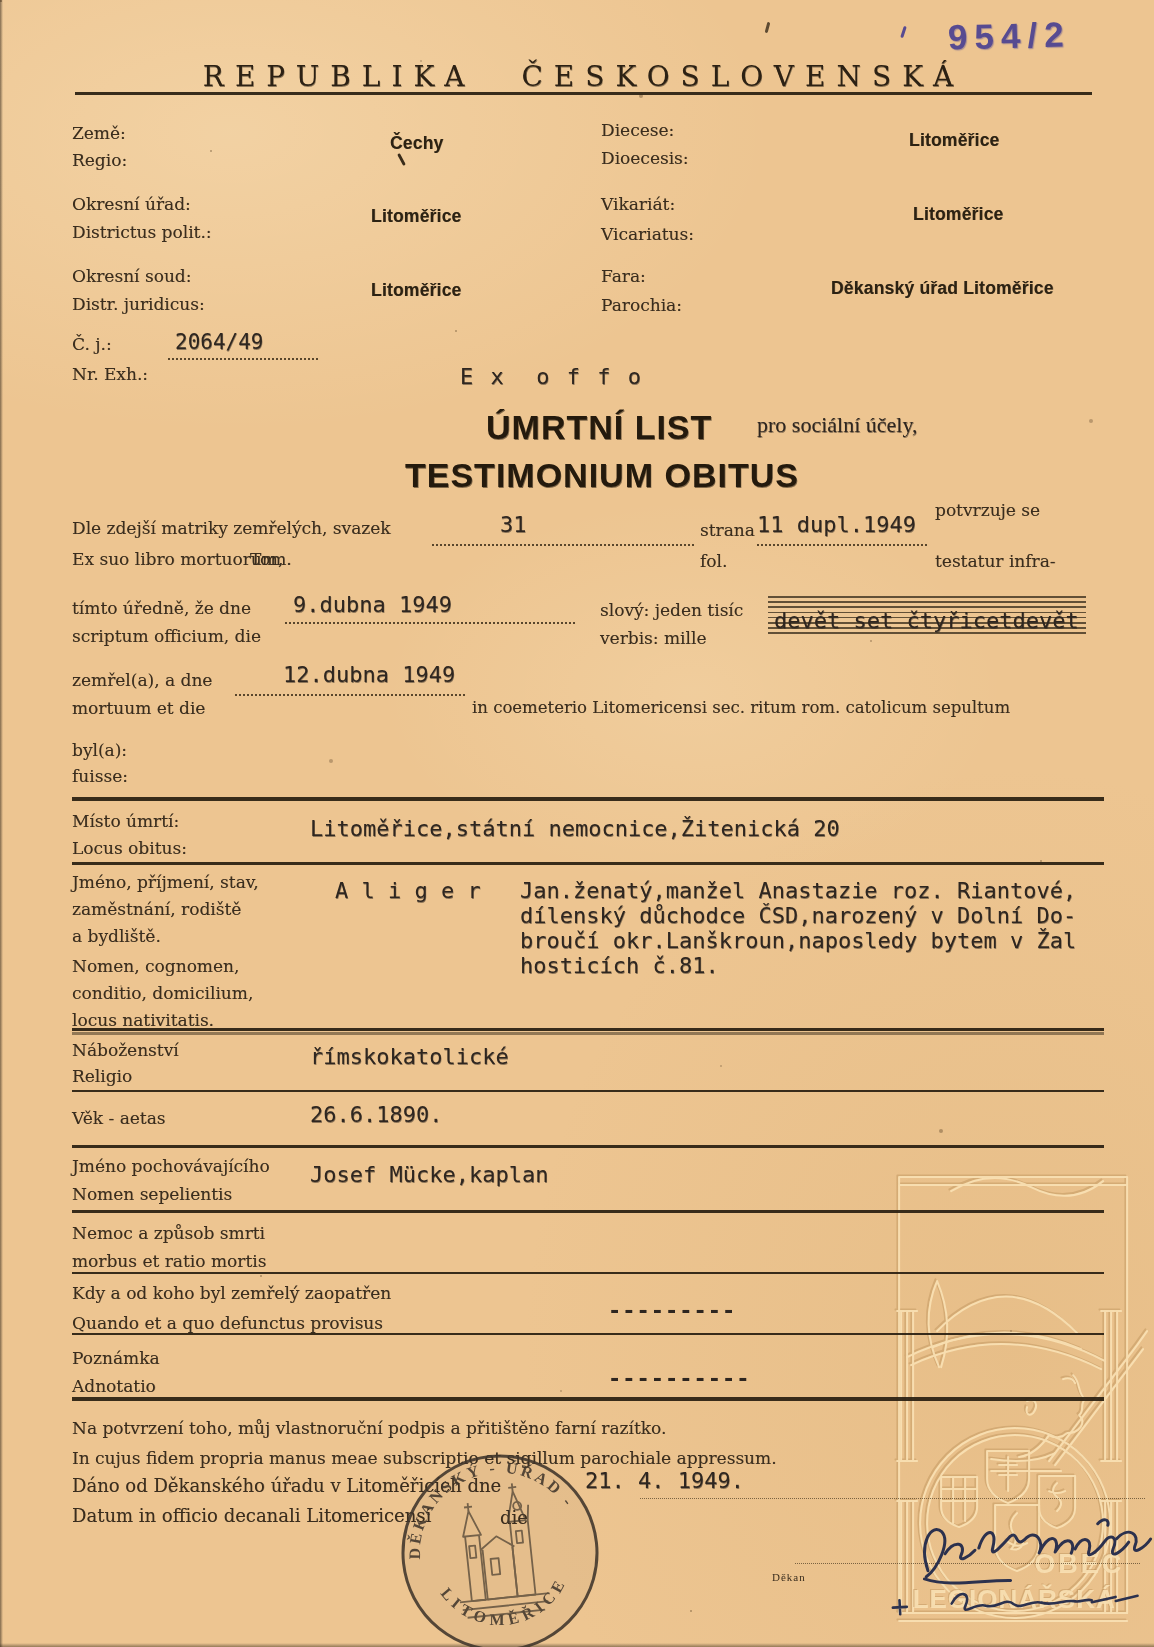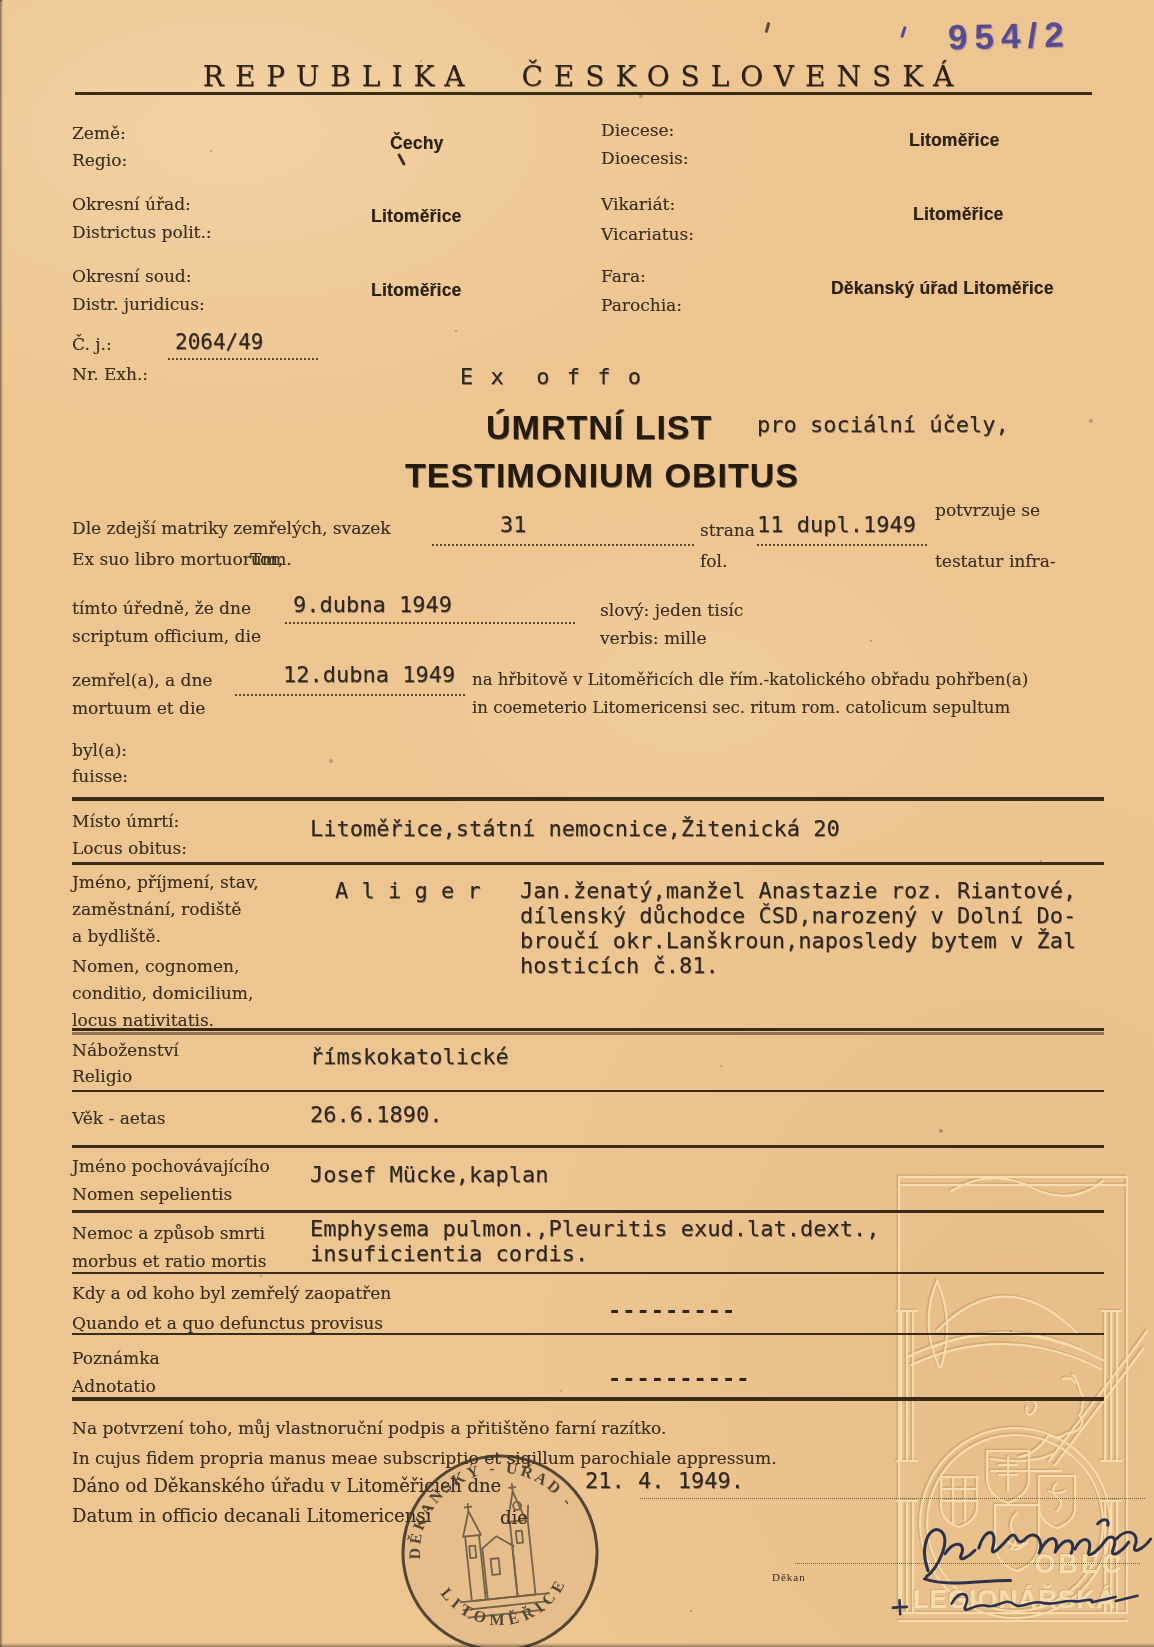--- a/index.html
+++ b/index.html
@@ -150,46 +150,48 @@
   <div class="abs lbl" style="left:601px;top:297px;">Parochia:</div>
   <div class="abs bval" style="left:831px;top:278px;">Děkanský úřad Litoměřice</div>
 
   <div class="abs lbl" style="left:72px;top:336px;">Č. j.:</div>
   <div class="abs typed typed-sm" style="left:175px;top:330px;">2064/49</div>
   <div class="abs dot" style="left:168px;top:358px;width:150px;"></div>
   <div class="abs lbl" style="left:72px;top:366px;">Nr. Exh.:</div>
   <div class="abs typed" style="left:460px;top:364px;letter-spacing:2px;">E x  o f f o</div>
 
   <div class="abs head" style="left:486px;top:408px;">ÚMRTNÍ LIST</div>
-  <div class="abs typed" style="left:757px;top:412px;">pro sociální účely,</div>
+  <div class="abs typed" style="left:757px;top:412px;font-family:Liberation Serif, serif;">pro sociální účely,</div>
   <div class="abs head" style="left:405px;top:456px;">TESTIMONIUM OBITUS</div>
 
   <div class="abs lbl" style="left:72px;top:520px;">Dle zdejší matriky zemřelých, svazek</div>
   <div class="abs typed" style="left:500px;top:512px;">31</div>
   <div class="abs dot" style="left:432px;top:544px;width:262px;"></div>
   <div class="abs lbl" style="left:700px;top:522px;">strana</div>
   <div class="abs typed" style="left:757px;top:512px;">11 dupl.1949</div>
   <div class="abs dot" style="left:757px;top:544px;width:170px;"></div>
   <div class="abs lbl" style="left:935px;top:502px;">potvrzuje se</div>
   <div class="abs lbl" style="left:72px;top:551px;">Ex suo libro mortuorum,</div>
   <div class="abs lbl" style="left:250px;top:551px;">Tom.</div>
   <div class="abs lbl" style="left:700px;top:553px;">fol.</div>
   <div class="abs lbl" style="left:935px;top:553px;">testatur infra-</div>
 
   <div class="abs lbl" style="left:72px;top:600px;">tímto úředně, že dne</div>
   <div class="abs typed" style="left:293px;top:592px;">9.dubna 1949</div>
   <div class="abs dot" style="left:285px;top:622px;width:290px;"></div>
   <div class="abs lbl" style="left:600px;top:602px;">slový:  jeden tisíc</div>
   <div class="abs lbl" style="left:72px;top:628px;">scriptum officium, die</div>
   <div class="abs lbl" style="left:600px;top:630px;">verbis:  mille</div>
+  <div class="abs strike" style="left:768px;top:596px;width:318px;height:42px;">
+    <span class="typed" style="position:absolute;left:6px;top:12px;">devět set čtyřicetdevět</span>
+  </div>
 
   <div class="abs lbl" style="left:72px;top:672px;">zemřel(a), a dne</div>
   <div class="abs typed" style="left:283px;top:662px;">12.dubna 1949</div>
   <div class="abs dot" style="left:235px;top:694px;width:230px;"></div>
-  <div class="abs lbl lbl-sm" style="left:472px;top:672px;">na hřbitově v Litoměřicích dle řím.-katolického obřadu pohřben(a)</div>
   <div class="abs lbl" style="left:72px;top:700px;">mortuum et die</div>
   <div class="abs lbl lbl-sm" style="left:472px;top:700px;">in coemeterio Litomericensi sec. ritum rom. catolicum sepultum</div>
 
   <div class="abs lbl" style="left:72px;top:742px;">byl(a):</div>
   <div class="abs lbl" style="left:72px;top:768px;">fuisse:</div>
 
   <div class="abs rule" style="left:72px;top:797px;width:1032px;height:4px;"></div>
 
   <div class="abs lbl" style="left:72px;top:813px;">Místo úmrtí:</div>
   <div class="abs typed" style="left:310px;top:816px;">Litoměřice,státní nemocnice,Žitenická 20</div>
@@ -218,22 +220,20 @@
   <div class="abs typed" style="left:310px;top:1102px;">26.6.1890.</div>
   <div class="abs rule" style="left:72px;top:1145px;width:1032px;height:2.5px;"></div>
 
   <div class="abs lbl" style="left:72px;top:1158px;">Jméno pochovávajícího</div>
   <div class="abs lbl" style="left:72px;top:1186px;">Nomen sepelientis</div>
   <div class="abs typed" style="left:310px;top:1162px;">Josef Mücke,kaplan</div>
   <div class="abs rule" style="left:72px;top:1210px;width:1032px;height:3px;"></div>
 
   <div class="abs lbl" style="left:72px;top:1225px;">Nemoc a způsob smrti</div>
   <div class="abs lbl" style="left:72px;top:1253px;">morbus et ratio mortis</div>
-  <div class="abs typed" style="left:310px;top:1216px;">Emphysema pulmon.,Pleuritis exud.lat.dext.,
-insuficientia cordis.</div>
   <div class="abs rule" style="left:72px;top:1272px;width:1032px;height:2px;"></div>
 
   <div class="abs lbl" style="left:72px;top:1285px;">Kdy a od koho byl zemřelý zaopatřen</div>
   <div class="abs lbl" style="left:72px;top:1315px;">Quando et a quo defunctus provisus</div>
   <div class="abs dash-val" style="left:608px;top:1298px;">---------</div>
   <div class="abs rule" style="left:72px;top:1333px;width:1032px;height:2px;"></div>
 
   <div class="abs lbl" style="left:72px;top:1350px;">Poznámka</div>
   <div class="abs lbl" style="left:72px;top:1378px;">Adnotatio</div>
   <div class="abs dash-val" style="left:608px;top:1366px;">----------</div>

